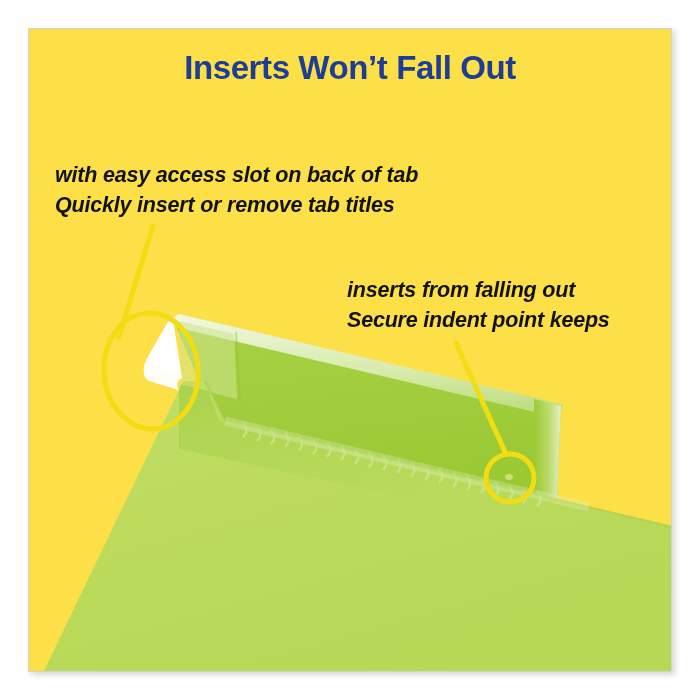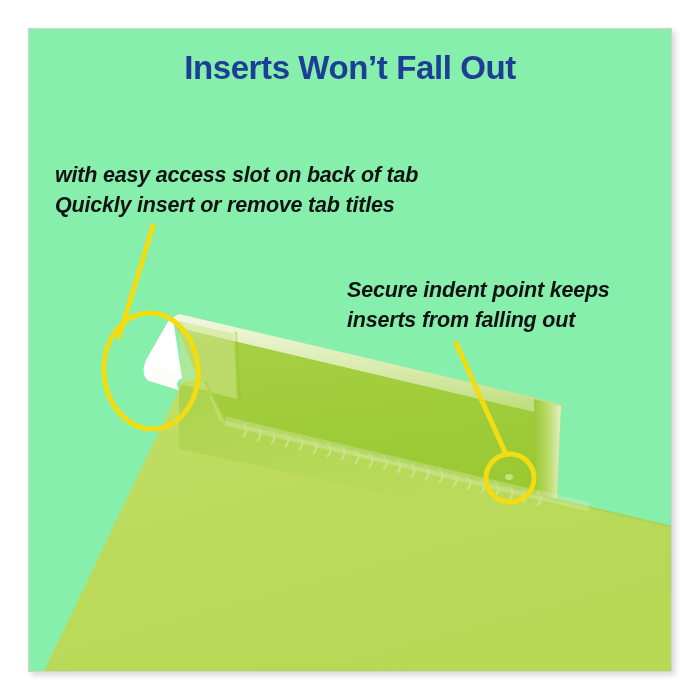--- a/index.html
+++ b/index.html
@@ -19,21 +19,21 @@
     height: 700px;
     background: #ffffff;
   }
   
   #card-frame {
     position: absolute;
     left: 28px;
     top: 28px;
     width: 644px;
     height: 644px;
-    background: #86efac;
+    background: #fde047;
     border: 1px solid #d2d2d2;
     box-sizing: border-box;
     box-shadow: 3px 3px 6px rgba(0,0,0,0.16);
     overflow: hidden;
   }
   
   #headline {
     position: absolute;
     left: 0;
     top: 20px;
@@ -217,18 +217,18 @@
     </div>
 
     <div id="headline">Inserts Won’t Fall Out</div>
 
     <div class="callout" id="callout-left">
       <span class="line">with easy access slot on back of tab</span>
       <span class="line">Quickly insert or remove tab titles</span>
     </div>
 
     <div class="callout" id="callout-right">
+      <span class="line">inserts from falling out</span>
       <span class="line">Secure indent point keeps</span>
-      <span class="line">inserts from falling out</span>
     </div>
 
   </div>
 </div>
 
 </body></html>

